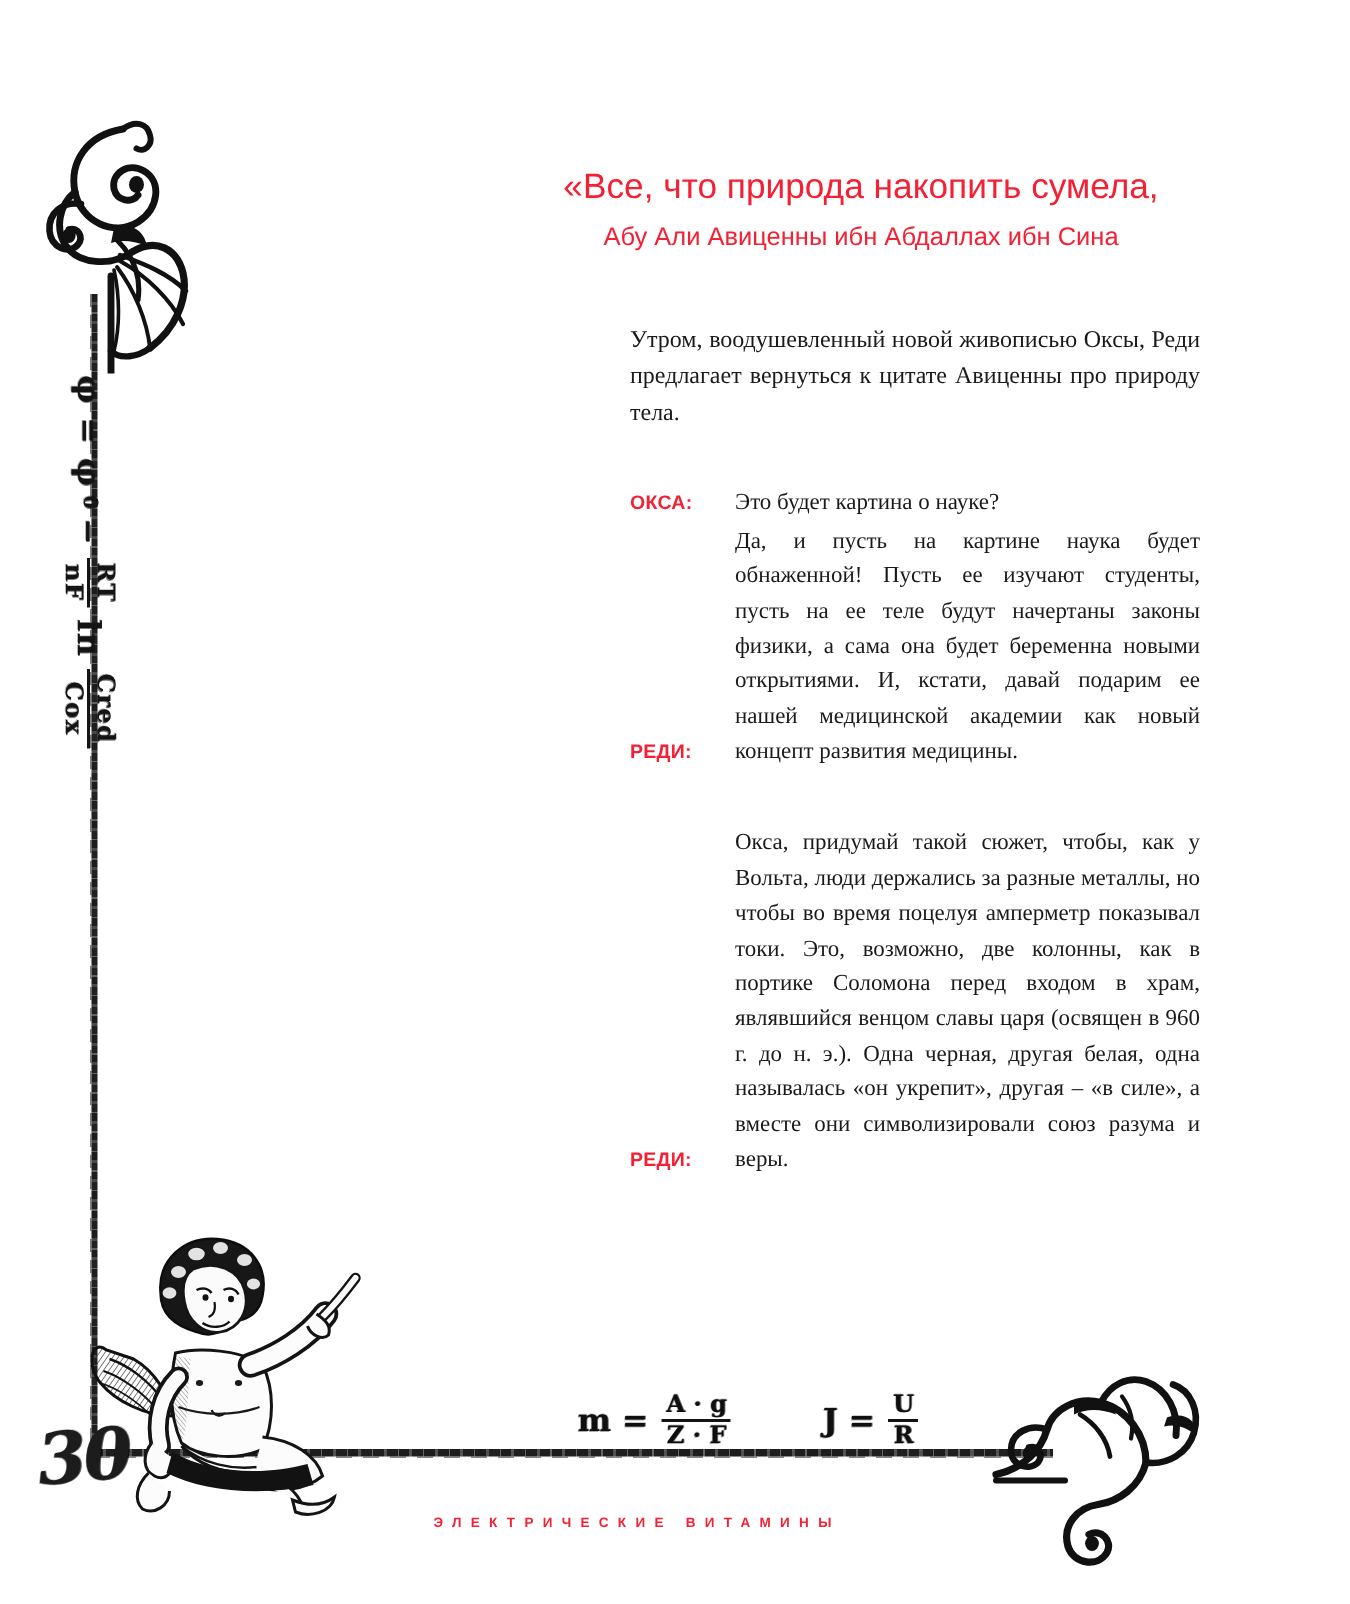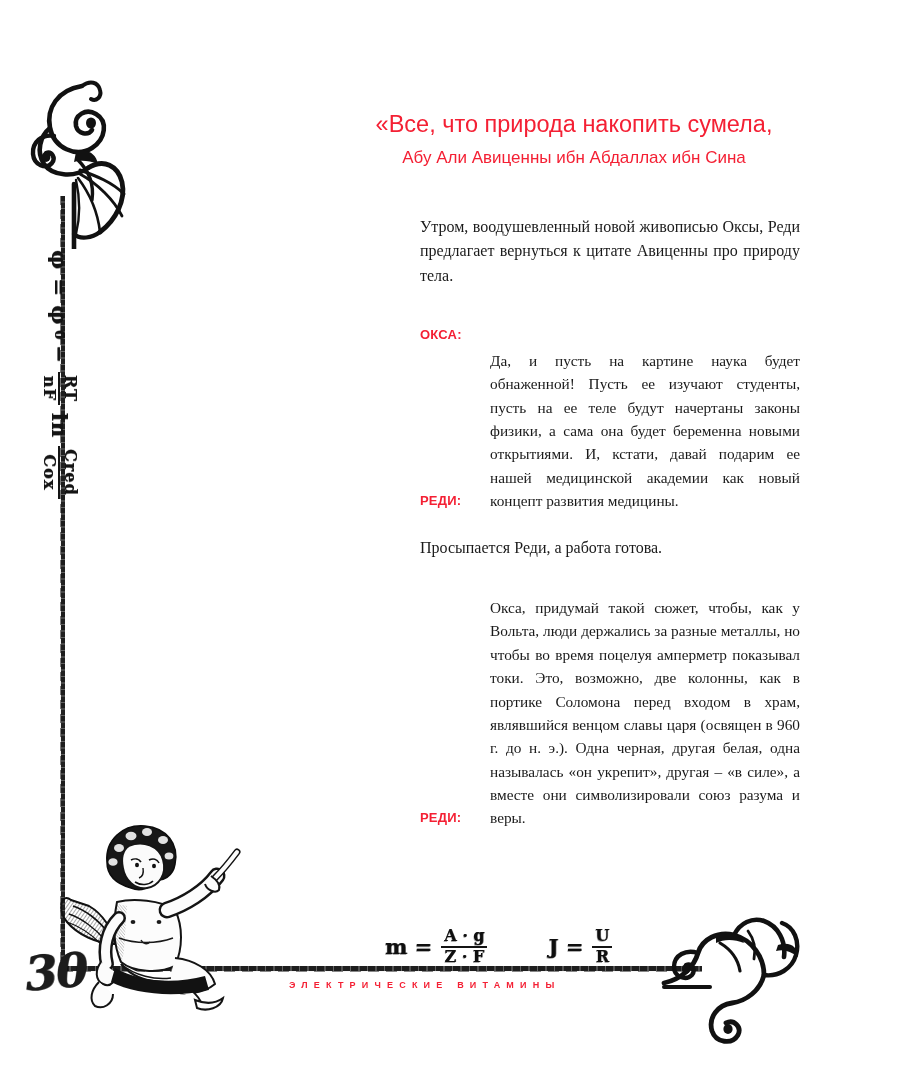--- a/index.html
+++ b/index.html
@@ -175,21 +175,21 @@
   .formula-item {
     display: inline-flex;
     align-items: center;
     gap: 6px;
   }
 
   
   .running-footer {
     position: absolute;
     left: 289px;
-    top: 980px;
+    top: 1010px;
     font-family: "Liberation Sans", sans-serif;
     font-size: 9px;
     font-weight: 700;
     color: #f42034;
     letter-spacing: 6.2px;
     white-space: nowrap;
   }
 
   
   .column {
@@ -427,30 +427,30 @@
 
     <div class="body-block">
 
       <p class="para">Утром, воодушевленный новой живописью Оксы, Реди предлагает вернуться к цитате Авиценны про природу тела.</p>
 
       <div class="spacer-14"></div>
 
       <div class="dialogue">
         <div class="dialogue-row">
           <div class="speaker">ОКСА:</div>
+          <div class="speech">Это будет картина о науке?</div>
         </div>
         <div class="dialogue-row">
           <div class="speaker">РЕДИ:</div>
           <div class="speech">Да, и пусть на картине наука будет обнаженной! Пусть ее изучают студенты, пусть на ее теле будут начертаны законы физики, а сама она будет беременна новыми открытиями. И, кстати, давай подарим ее нашей медицинской академии как новый концепт развития медицины.</div>
         </div>
       </div>
 
       <div class="spacer-22"></div>
 
-      <p class="para">Просыпается Реди, а работа готова.</p>
 
       <div class="spacer-14"></div>
 
       <div class="dialogue">
         <div class="dialogue-row">
           <div class="speaker">РЕДИ:</div>
           <div class="speech">Окса, придумай такой сюжет, чтобы, как у Вольта, люди держались за разные металлы, но чтобы во время поцелуя амперметр показывал токи. Это, возможно, две колонны, как в портике Соломона перед входом в храм, являвшийся венцом славы царя (освящен в 960 г. до н. э.). Одна черная, другая белая, одна называлась «он укрепит», другая – «в силе», а вместе они символизировали союз разума и веры.</div>
         </div>
       </div>
 

